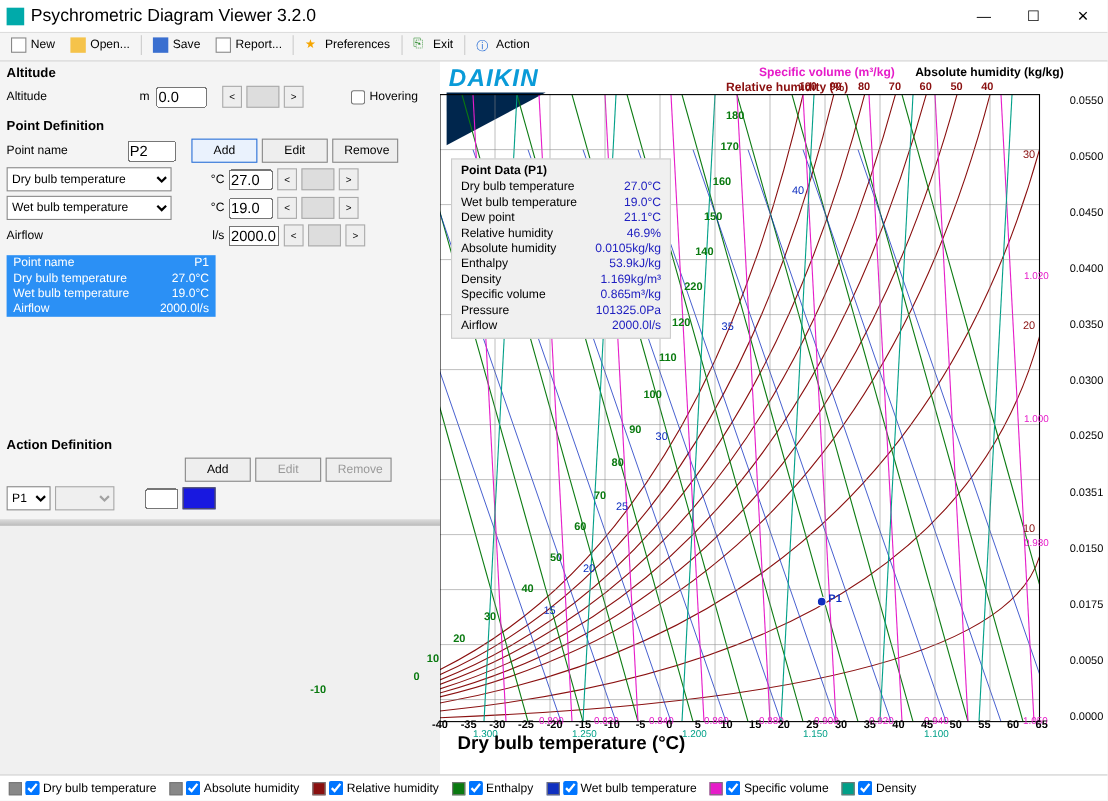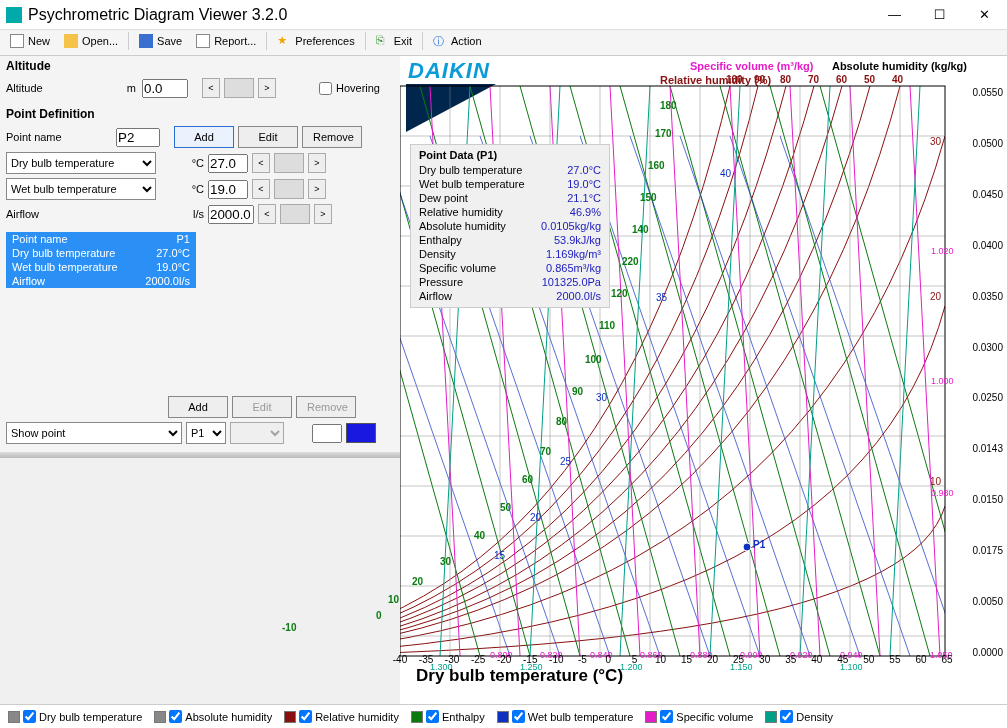--- a/index.html
+++ b/index.html
@@ -32,21 +32,21 @@
   .pointdata .drow span:last-child { color:#2020c0; }
   .daikin { position:absolute; left:8px; top:2px; font-weight:bold; font-style:italic; color:#0a9bd8; font-size:22px; letter-spacing:1px;}
   .tri { position:absolute; left:6px; top:28px; width:0; height:0; border-top:48px solid #00264d; border-right:90px solid transparent; }
   .legendtop { position:absolute; top:4px; left:250px; right:10px; font-size:11px; font-weight:bold; }
   .legendtop .sv { color:#e61cc9; position:absolute; left:40px;}
   .legendtop .ah { color:#000; position:absolute; right:30px;}
   .legendtop .rh { color:#8a1010; position:absolute; left:10px; top:14px;}
   .rh-nums { position:absolute; top:18px; font-size:10px; color:#8a1010; font-weight:bold;}
   .yaxis { position:absolute; right:4px; top:36px; bottom:52px; width:50px;}
   .yaxis .tick { position:absolute; right:0; font-size:10px; transform:translateY(-50%);}
-  .xaxis { position:absolute; left:0; right:60px; bottom:34px; height:16px;}
+  .xaxis { position:absolute; left:0; right:60px; bottom:34px; height:16px;font-weight:bold;}
   .xaxis .tick { position:absolute; font-size:10px; transform:translateX(-50%); top:0;}
   .xaxis-label { position:absolute; left:16px; bottom:18px; font-size:17px; font-weight:bold;}
   .sidelabels { position:absolute; left:8px; bottom:70px; font-size:11px; font-weight:bold;}
   .sidelabels .d { color:#00a088;}
   .sidelabels .w { color:#1030c0;}
   .sidelabels .e { color:#0a7a10;}
   .footer { position:absolute; left:0; right:0; bottom:0; height:24px; background:#fff; border-top:1px solid #ccc; display:flex; align-items:center; gap:12px; padding:0 8px; font-size:11px;}
   .footer .item { display:flex; align-items:center; gap:3px;}
   .footer .sw { width:12px; height:12px; border:1px solid #777;}
   svg.chart { position:absolute; inset:0; }
@@ -164,27 +164,27 @@
         <span>19.0°C</span>
       </div>
     <div class="prow">
         <span>Airflow</span>
         <span>2000.0l/s</span>
       </div>
   </div>
 
   <div style="height:100px"></div>
 
+  <div class="section-title">Action Definition</div>
   <div class="row" style="padding-left:168px">
     <button class="btn" style="width:60px">Add</button>
     <button class="btn" style="width:60px;color:#999">Edit</button>
     <button class="btn" style="width:60px;color:#999">Remove</button>
   </div>
   <div class="row">
-    <select class="fld" style="width:176px"><option>Show point</option></select>
     <select class="fld" style="width:40px"><option>P1</option></select>
     <select class="fld" style="width:54px;background:#eee" disabled=""><option></option></select>
     <span style="width:20px"></span>
     <input class="fld" style="width: 30px;">
     <div class="colorbox" style="background:#1818e0"></div>
   </div>
   <div class="hr"></div>
 </div>
 
 <div class="chartarea">
@@ -425,21 +425,21 @@
 
 
   <div class="yaxis" id="yaxis">
       <div class="tick" style="top: 0%;">0.0550</div>
       <div class="tick" style="top: 9.09091%;">0.0500</div>
       <div class="tick" style="top: 18.1818%;">0.0450</div>
       <div class="tick" style="top: 27.2727%;">0.0400</div>
       <div class="tick" style="top: 36.3636%;">0.0350</div>
       <div class="tick" style="top: 45.4545%;">0.0300</div>
       <div class="tick" style="top: 54.5455%;">0.0250</div>
-      <div class="tick" style="top: 63.6364%;">0.0143</div>
+      <div class="tick" style="top: 63.6364%;">0.0351</div>
       <div class="tick" style="top: 72.7273%;">0.0150</div>
       <div class="tick" style="top: 81.8182%;">0.0175</div>
       <div class="tick" style="top: 90.9091%;">0.0050</div>
       <div class="tick" style="top: 100%;">0.0000</div>
     </div>
   <div class="xaxis" id="xaxis">
       <div class="tick" style="left: 0%;">-40</div>
       <div class="tick" style="left: 4.7619%;">-35</div>
       <div class="tick" style="left: 9.52381%;">-30</div>
       <div class="tick" style="left: 14.2857%;">-25</div>

